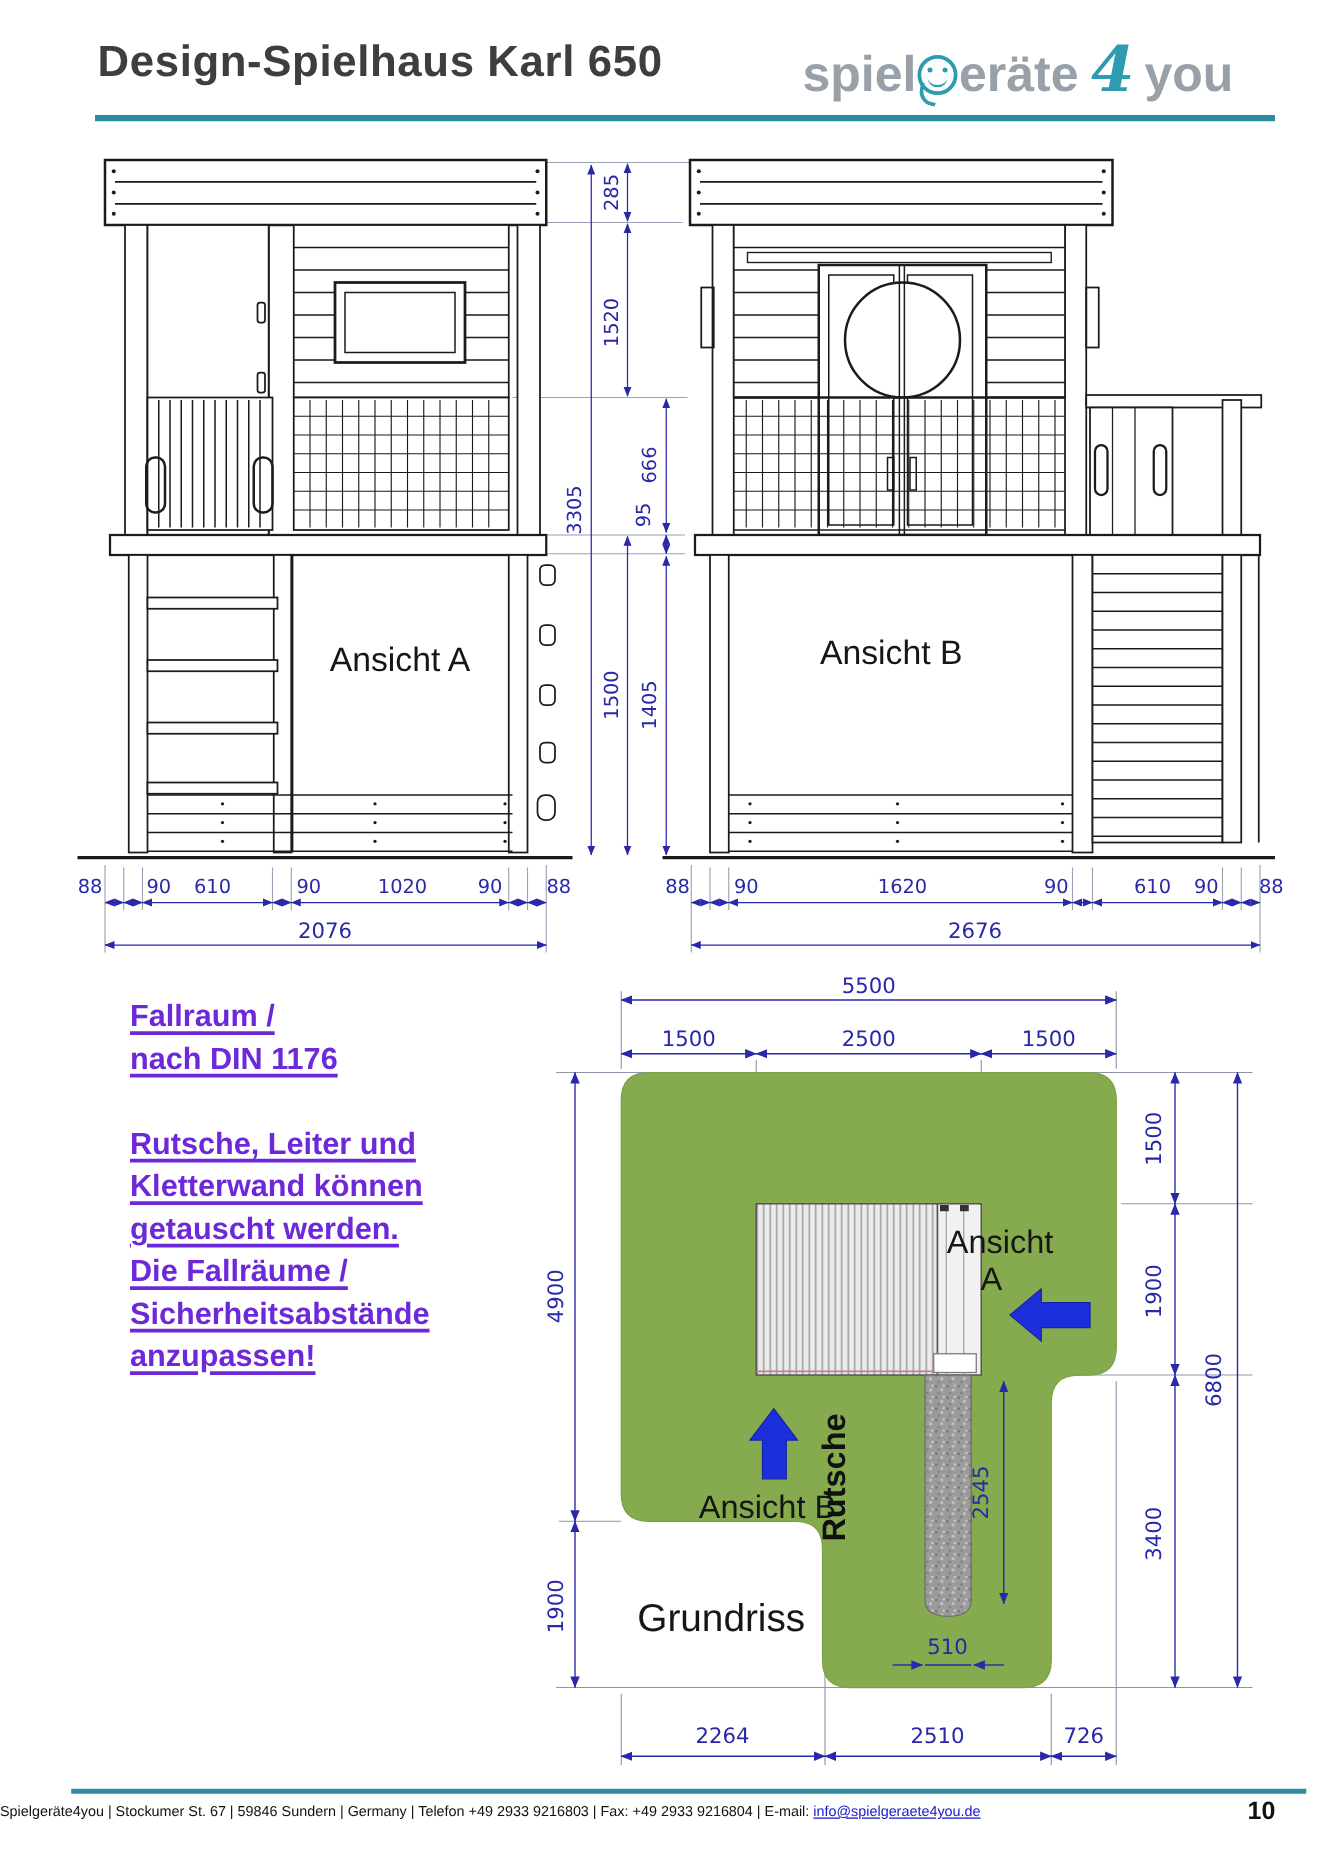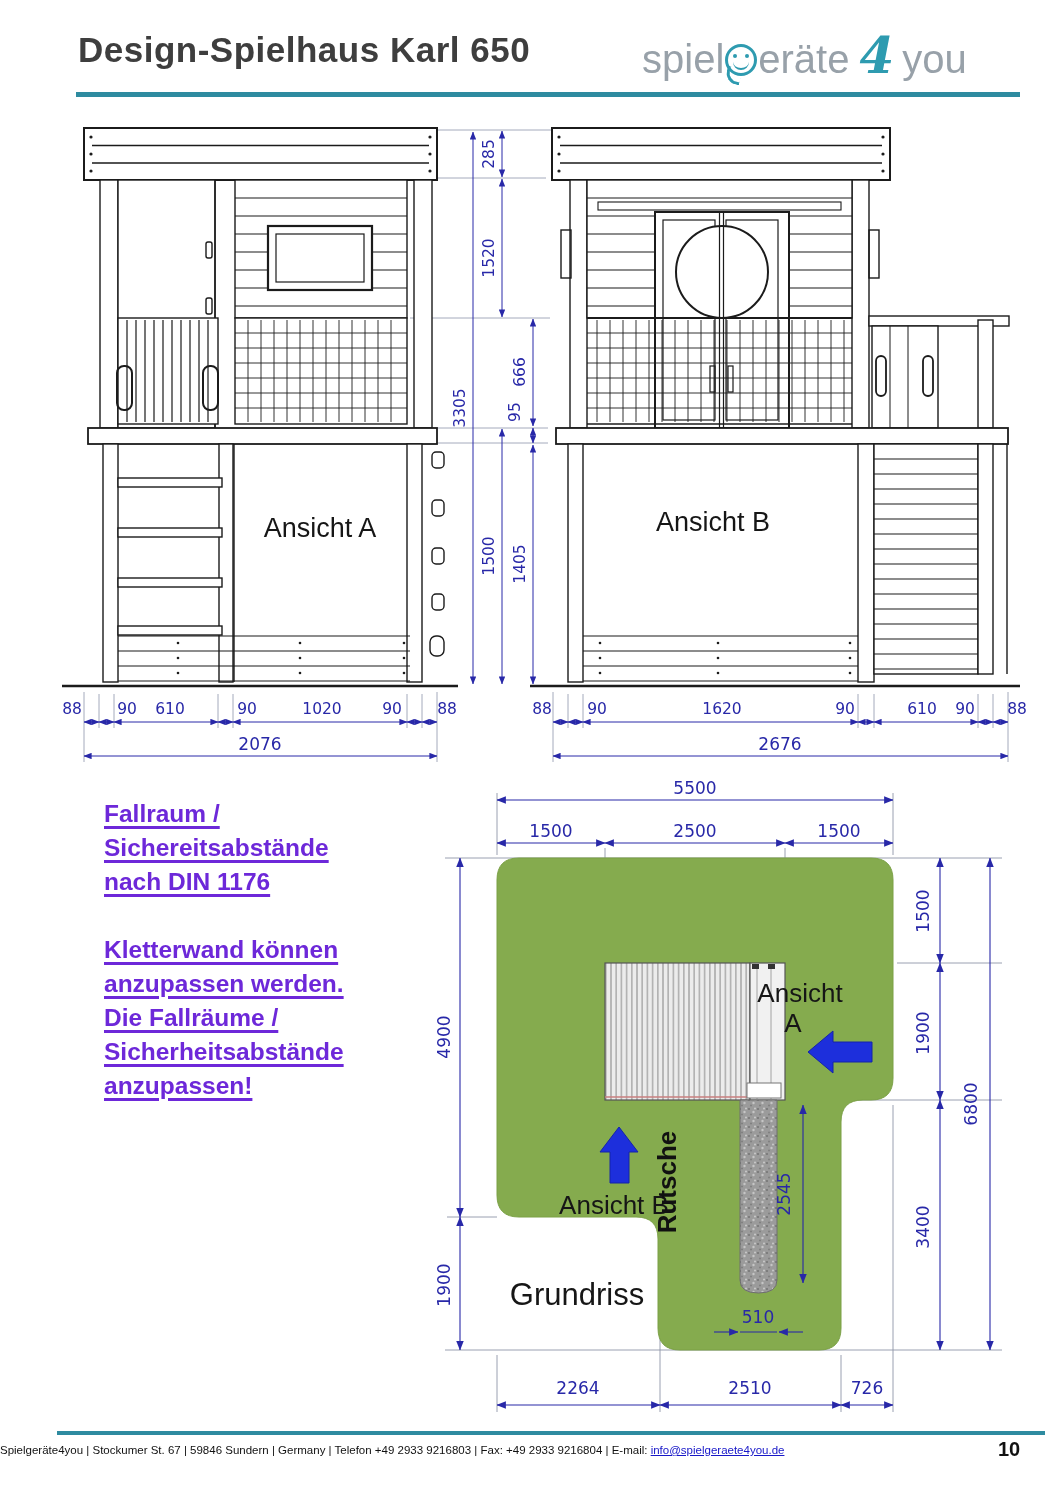--- a/index.html
+++ b/index.html
@@ -3,21 +3,21 @@
 <meta charset="utf-8">
 <style>
   html,body{margin:0;padding:0;background:#e8e8e8;}
   .page{position:relative;width:1061px;height:1500px;background:#ffffff;margin:0 auto;
         font-family:"Liberation Sans",sans-serif;overflow:hidden;}
   
   .title{position:absolute;left:78px;top:30px;margin:0;font-size:35px;font-weight:bold;
          color:#3e3e3e;letter-spacing:0.5px;}
   .logo{position:absolute;left:642px;top:26px;width:390px;font-size:40px;color:#98a1a9;
         white-space:nowrap;}
-  .logo .lg{font-weight:400;}
+  .logo .lg{font-weight:700;}
   .smiley{display:inline-block;position:relative;width:26px;height:26px;border:3px solid #2e9bb0;
           border-radius:50%;margin:0 1px;top:3px;}
   .smiley .eye{position:absolute;width:4px;height:4px;border-radius:50%;background:#2e9bb0;top:7px;}
   .smiley .eye.l{left:5px}.smiley .eye.r{right:5px}
   .smiley .smile{position:absolute;left:5px;right:5px;bottom:3px;height:8px;
           border-bottom:2.5px solid #2e9bb0;border-radius:0 0 9px 9px;}
   .smiley .tail{position:absolute;left:-2px;bottom:-11px;width:12px;height:14px;
           border-left:3px solid #2e9bb0;border-bottom:3px solid #2e9bb0;border-radius:0 0 0 12px;
           transform:rotate(12deg);}
   .four{color:#2e9bb0;font-family:"DejaVu Serif",serif;font-style:italic;font-weight:bold;
@@ -248,25 +248,25 @@
       <text class="dim" x="845" y="714" text-anchor="middle">90</text>
       <text class="dim" x="922" y="714" text-anchor="middle">610</text>
       <text class="dim" x="965" y="714" text-anchor="middle">90</text>
       <text class="dim" x="1017" y="714" text-anchor="middle">88</text>
       <text class="dimL" x="780" y="750" text-anchor="middle">2676</text>
     </g>
   </svg>
 
   <div class="note">
     <div class="ln">Fallraum /</div>
-    <div class="ln">Sichereitsabstände</div>
     <div class="ln">nach DIN 1176</div>
     <div class="p2">
+      <div class="ln">Rutsche, Leiter und</div>
       <div class="ln">Kletterwand können</div>
-      <div class="ln">anzupassen werden.</div>
+      <div class="ln">getauscht werden.</div>
       <div class="ln">Die Fallräume /</div>
       <div class="ln">Sicherheitsabstände</div>
       <div class="ln">anzupassen!</div>
     </div>
   </div>
 
   <svg id="plan" width="1061" height="680" viewBox="0 770 1061 680">
     <defs>
       <marker id="dp" viewBox="0 0 10 8" refX="9.5" refY="4" markerWidth="8.5" markerHeight="7" orient="auto-start-reverse">
           <path d="M0,0 L10,4 L0,8 Z" fill="#2828a8"></path>

